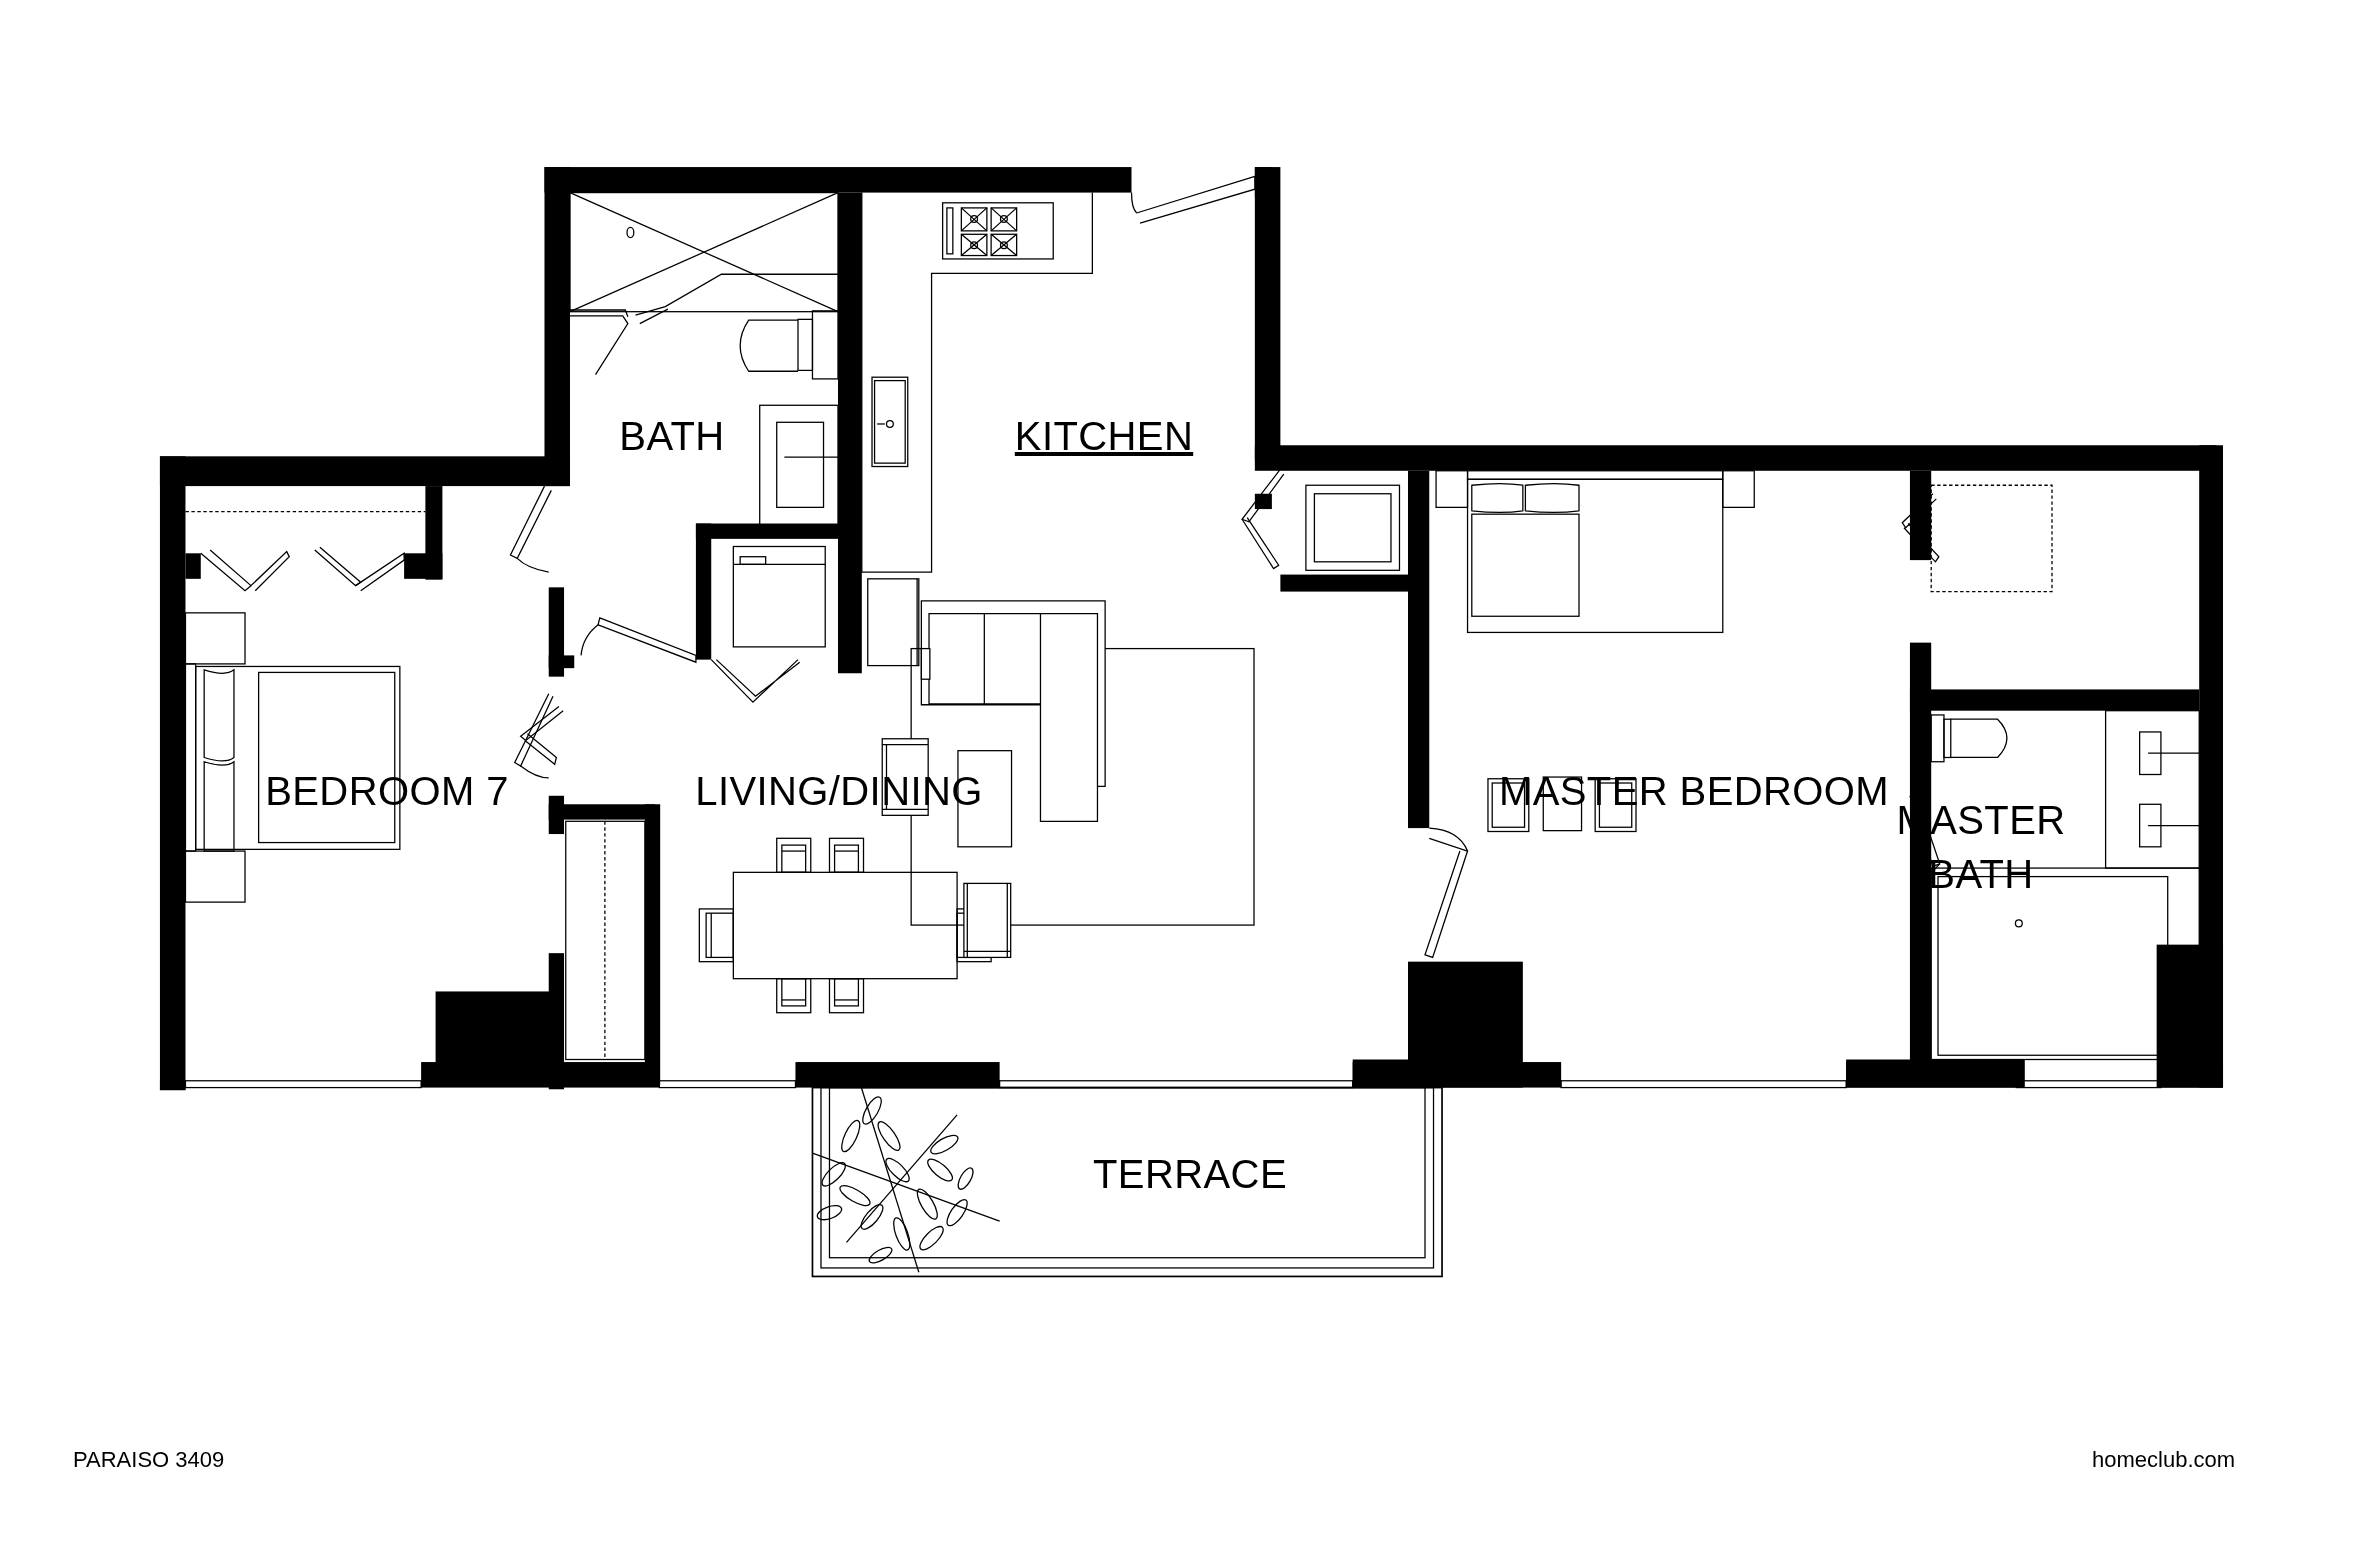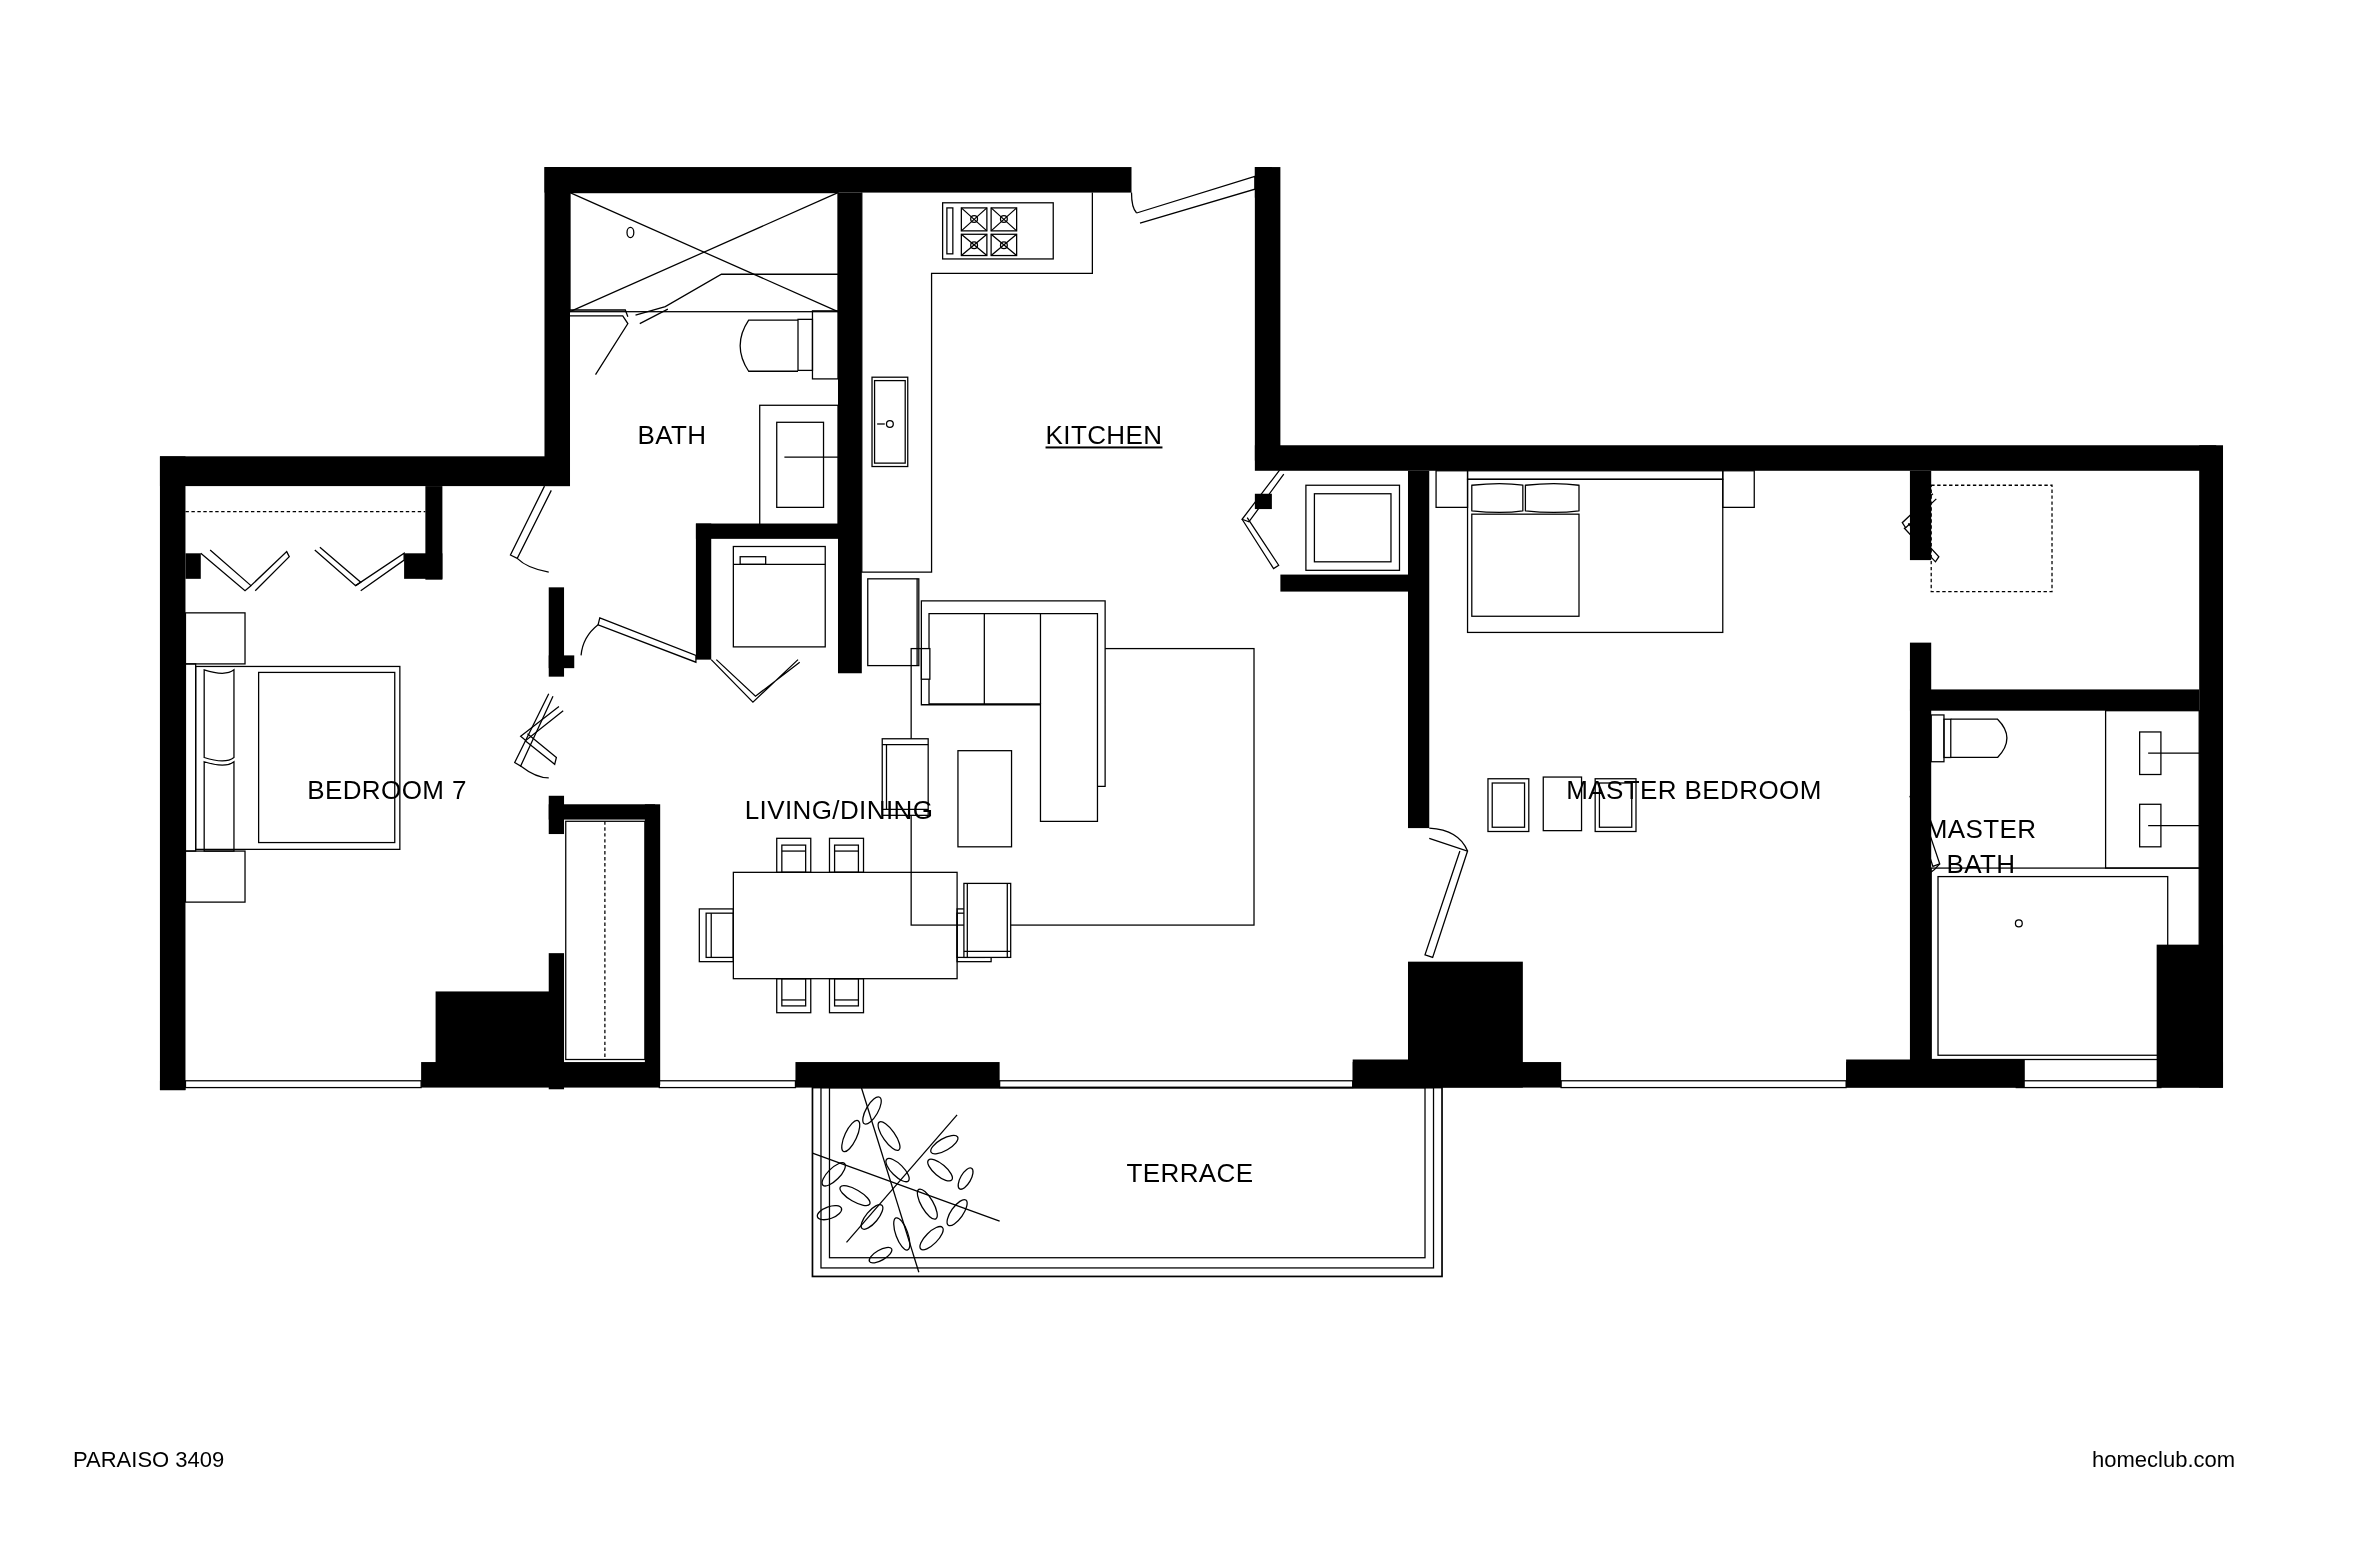--- a/index.html
+++ b/index.html
@@ -1,18 +1,18 @@
 <!DOCTYPE html>
 <html style="font-size:13.6px"><head>
 <meta charset="utf-8">
 <style>
   html, body { margin: 0; padding: 0; background: #ffffff; }
   body { width: 2377px; height: 1549px; position: relative; overflow: hidden; font-family: "Liberation Sans", sans-serif; }
   #plan { position: absolute; left: 0; top: 0; }
-  .room-label { position: absolute; font-family: "Liberation Sans", sans-serif; font-size: 26px; color: #000; letter-spacing: 0.4px; white-space: nowrap; text-align: center; line-height: 1.35; transform: translate(-50%, -50%); }
+  .room-label { position: absolute; font-family: "Liberation Sans", sans-serif; font-size: 40px; color: #000; letter-spacing: 0.4px; white-space: nowrap; text-align: center; line-height: 1.35; transform: translate(-50%, -50%); }
   .footer-text { position: absolute; font-family: "Liberation Sans", sans-serif; font-size: 22px; color: #000; white-space: nowrap; }
 </style>
 </head>
 <body>
 
 <svg id="plan" width="2377" height="1549" viewBox="0 0 2794 1820" xmlns="http://www.w3.org/2000/svg">
   <g fill="none" stroke="#000" stroke-width="2">
 
     <g fill="#000" stroke="none">
 
@@ -299,21 +299,21 @@
     <g stroke-width="1.5">
       <path d="M2245 935 L2272 1018 L2280 1015 L2252 932"></path>
       <path d="M2280 1015 Q2268 1030 2255 1030"></path>
     </g>
   </g>
 </svg>
 
 <div class="room-label" style="left:672px; top:436px;">BATH</div>
 <div class="room-label" style="left:1104px; top:436px;text-decoration:underline;">KITCHEN</div>
 <div class="room-label" style="left:387px; top:791px;">BEDROOM 7</div>
-<div class="room-label" style="left:839px; top:791px;margin-top:20px;">LIVING/DINING</div>
+<div class="room-label" style="left:839px; top:791px;">LIVING/DINING</div>
 <div class="room-label" style="left:1684px; top:791px;margin-left:10px;">MASTER BEDROOM</div>
 <div class="room-label" style="left:1981px; top:847px;">
   <div>MASTER</div>
   <div>BATH</div>
 </div>
 <div class="room-label" style="left:1190px; top:1174px;">TERRACE</div>
 
 <div class="footer-text" style="left:73px; top:1447px;">PARAISO 3409</div>
 <div class="footer-text" style="left:2092px; top:1447px;">homeclub.com</div>
 

